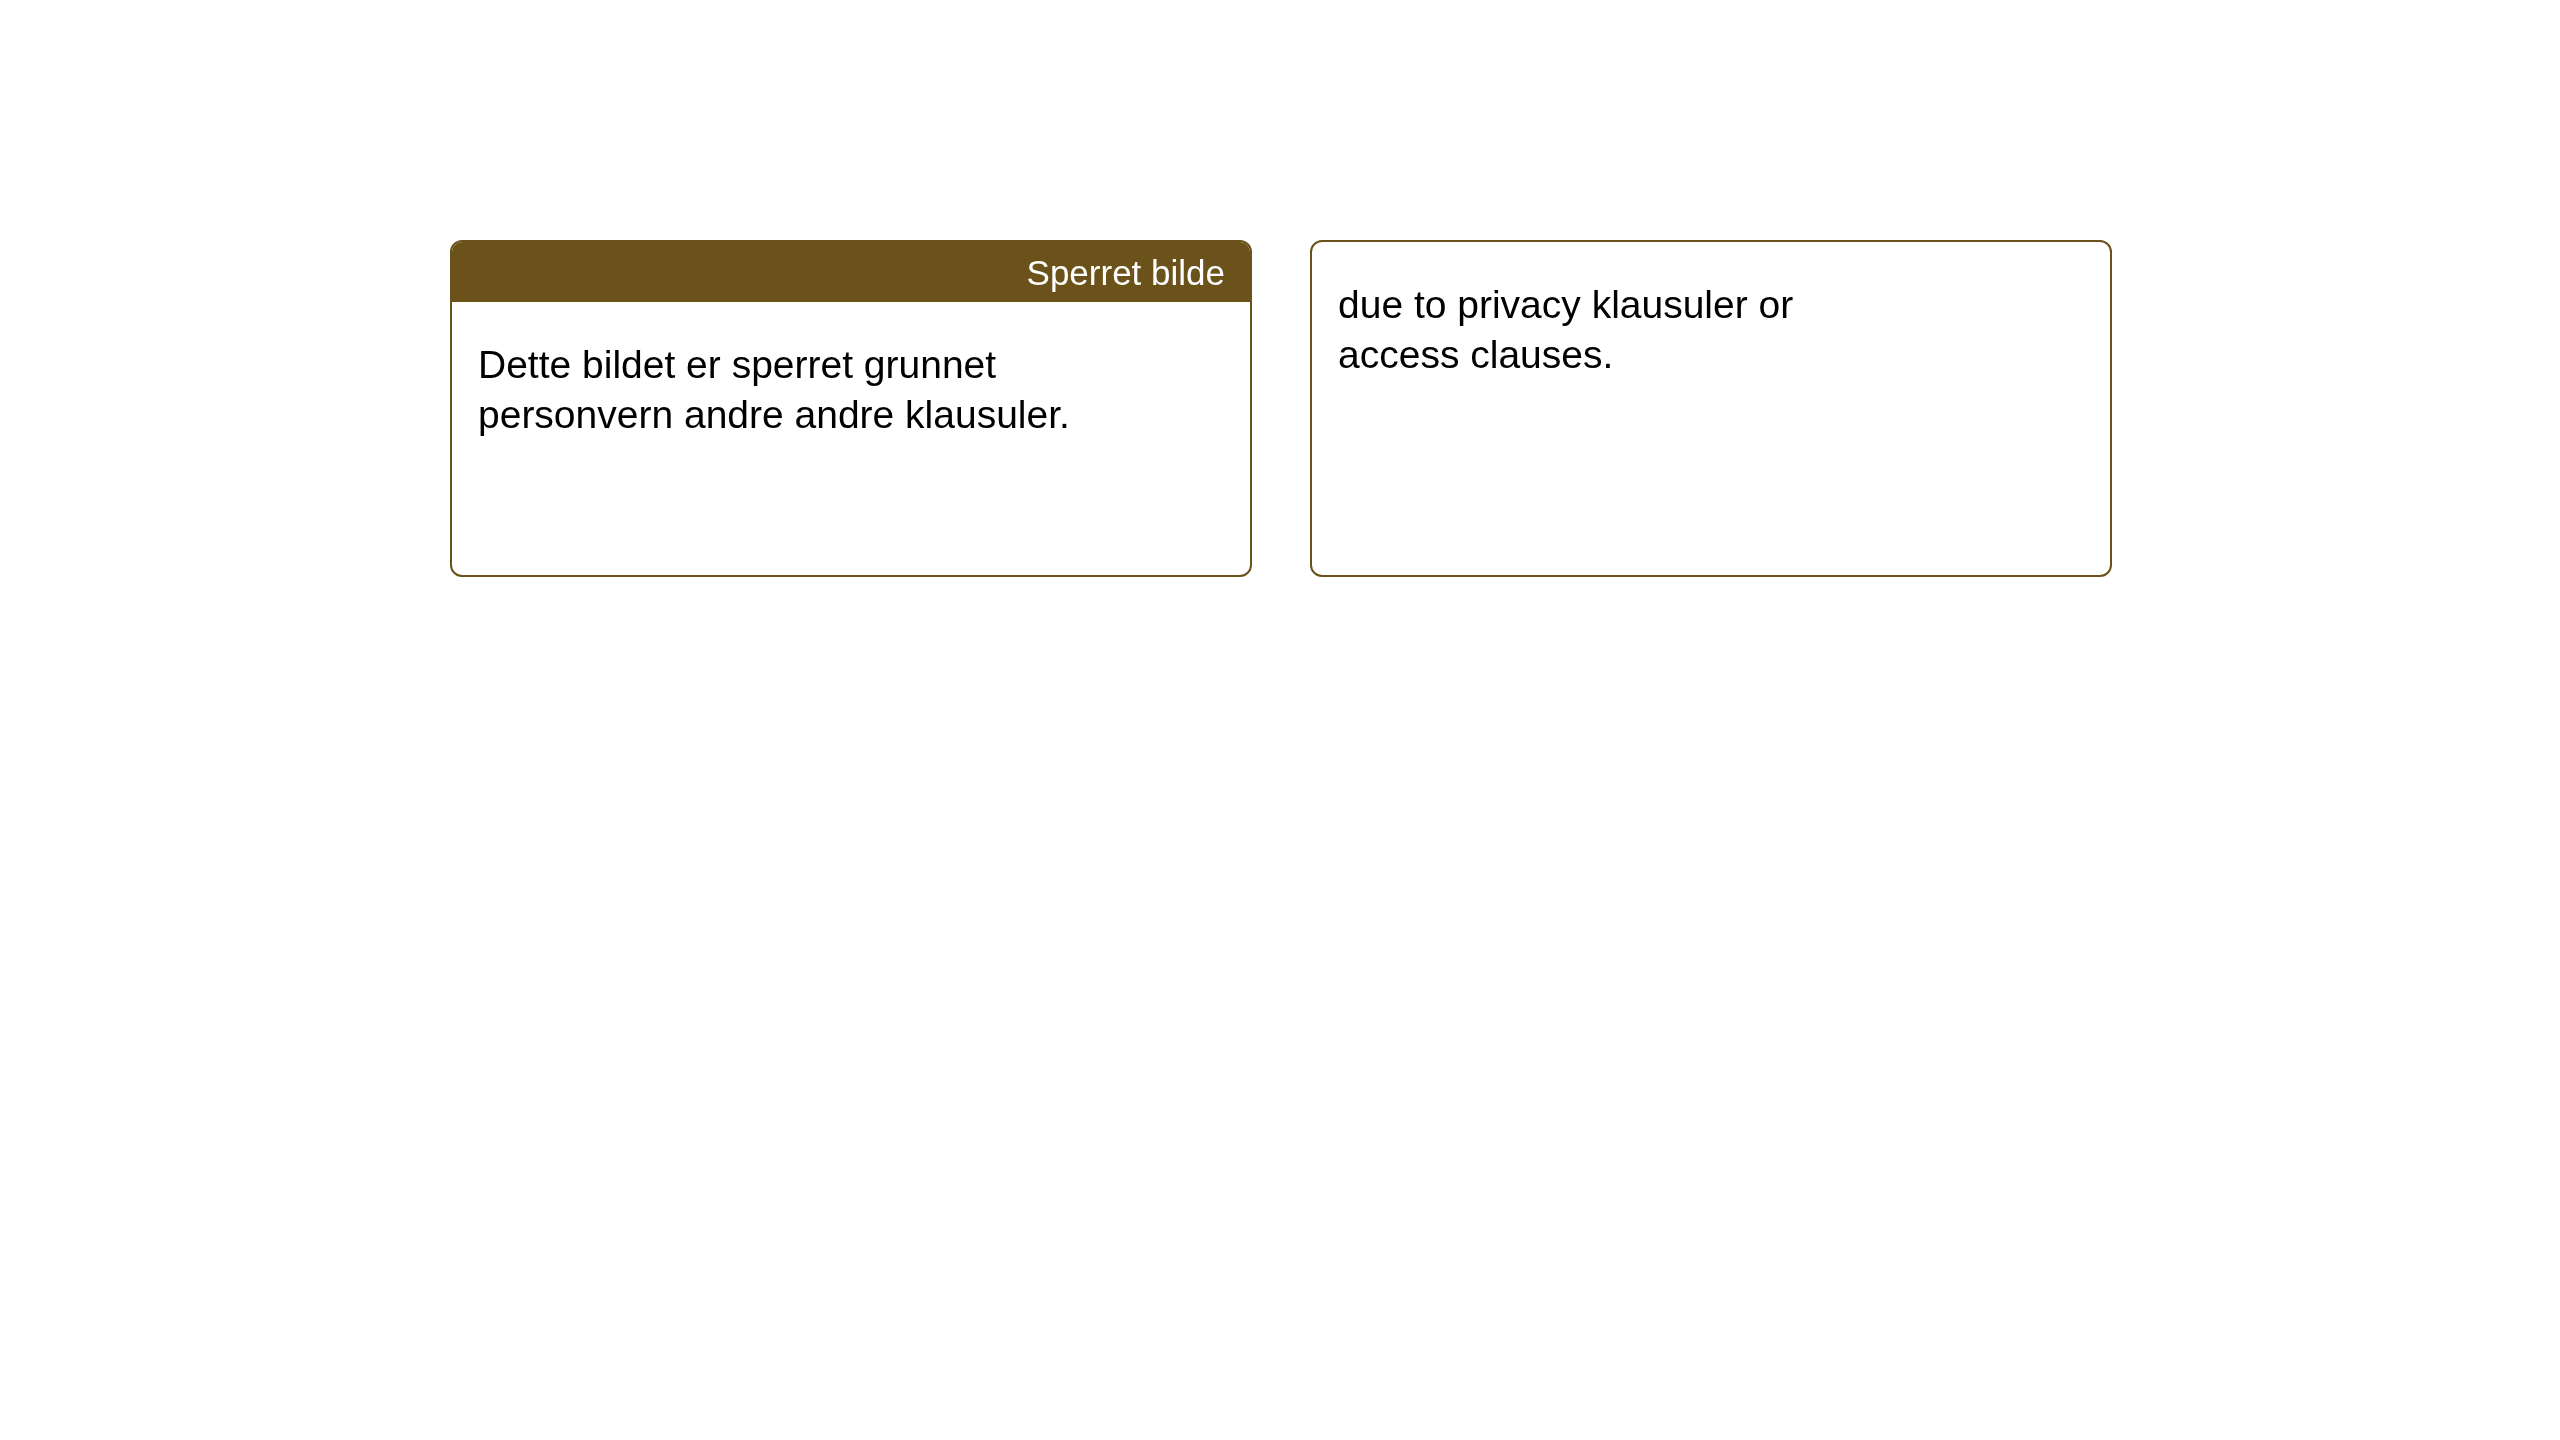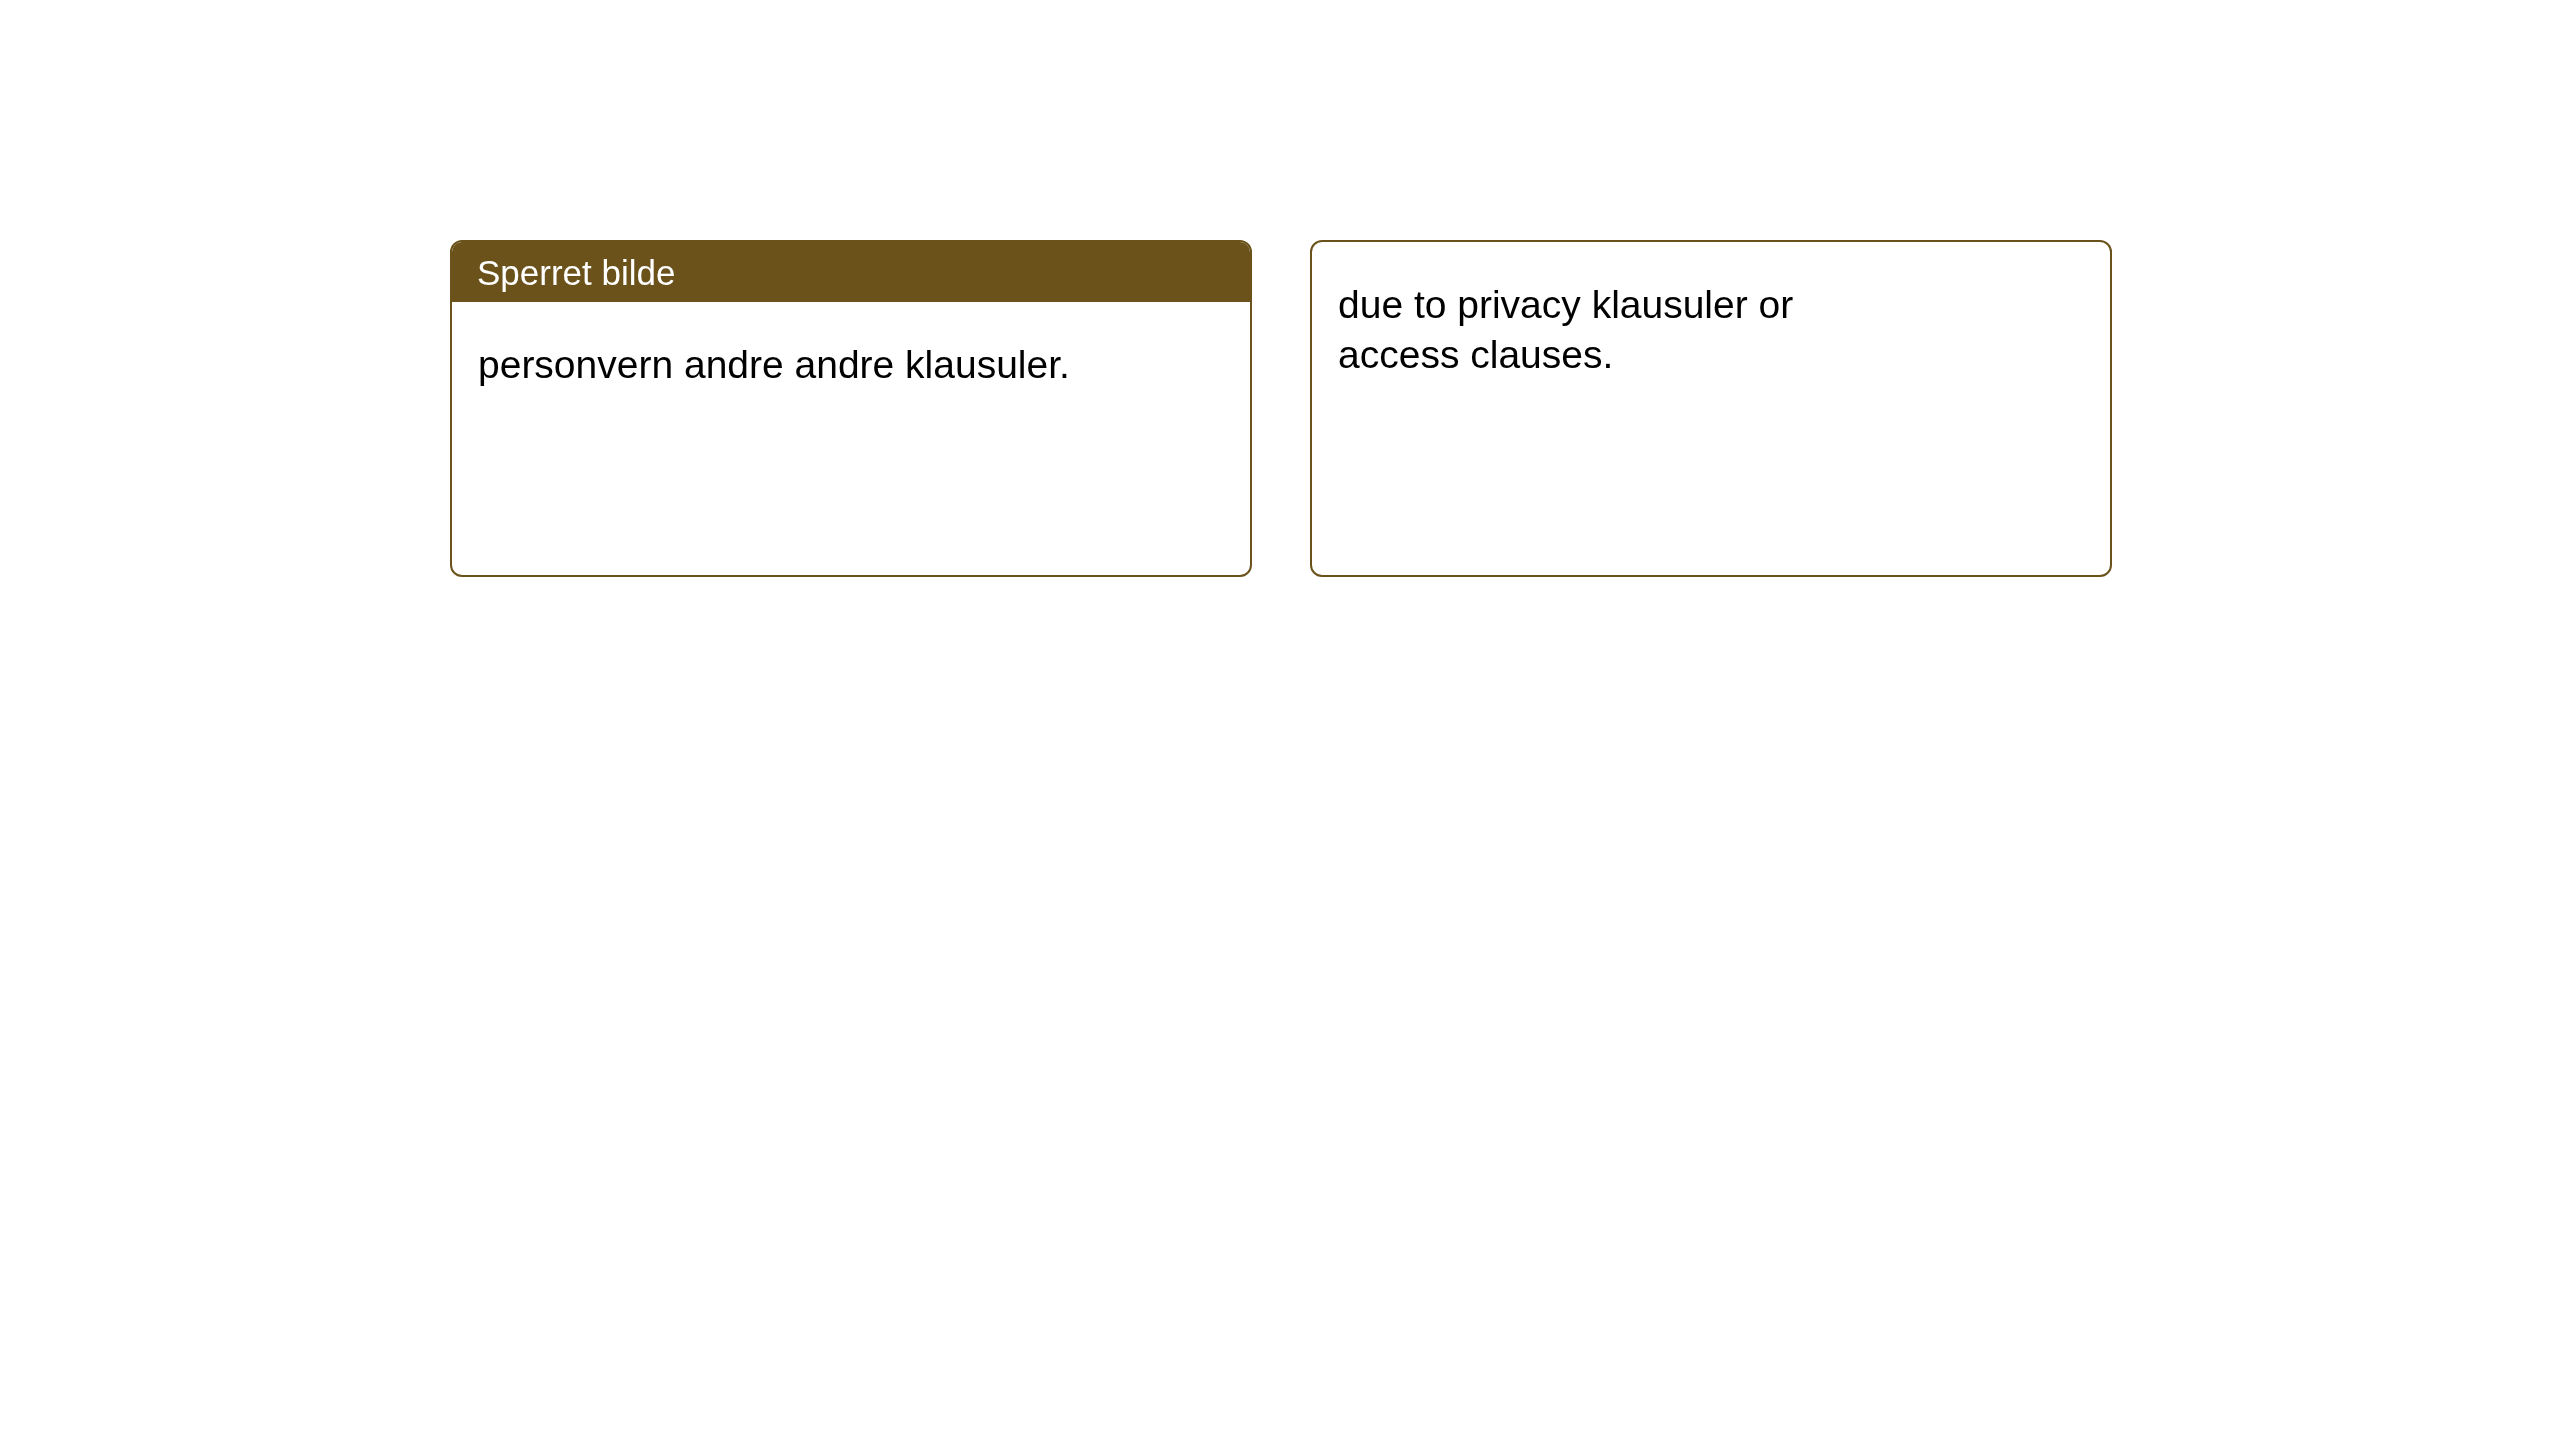--- a/index.html
+++ b/index.html
@@ -34,20 +34,21 @@
     overflow: hidden;
   }
   .card.card-no { left: 450px; }
   .card.card-en { left: 1310px; }
   .card-header {
     height: 60px;
     background: var(--accent);
     display: flex;
     align-items: center;
     padding: 0 25px;
+    justify-content: flex-end;
   }
   .card-title {
     color: var(--header-text);
     font-size: 35px;
     line-height: 1;
     white-space: nowrap;
   }
   .card-body {
     padding: 38px 26px 0 26px;
     color: var(--body-text);
@@ -59,20 +60,21 @@
 </head>
 <body>
 
 <div class="page">
 
   <div class="card card-no">
     <div class="card-header">
       <span class="card-title">Sperret bilde</span>
     </div>
     <div class="card-body">
+      <div class="card-body-line">Dette bildet er sperret grunnet</div>
       <div class="card-body-line">personvern andre andre klausuler.</div>
     </div>
   </div>
 
   <div class="card card-en">
     <div class="card-body">
       <div class="card-body-line">due to privacy klausuler or</div>
       <div class="card-body-line">access clauses.</div>
     </div>
   </div>

